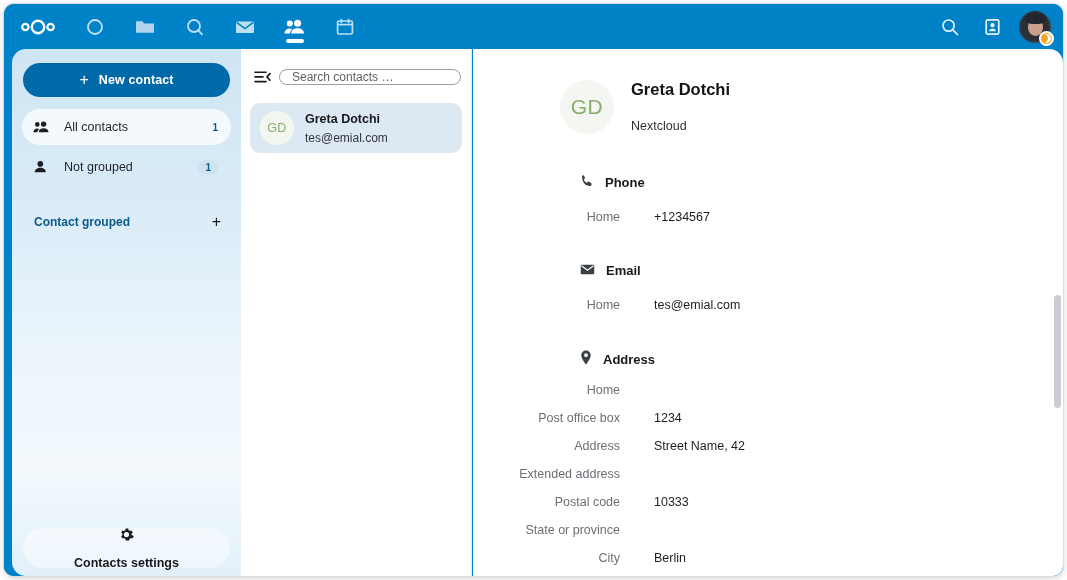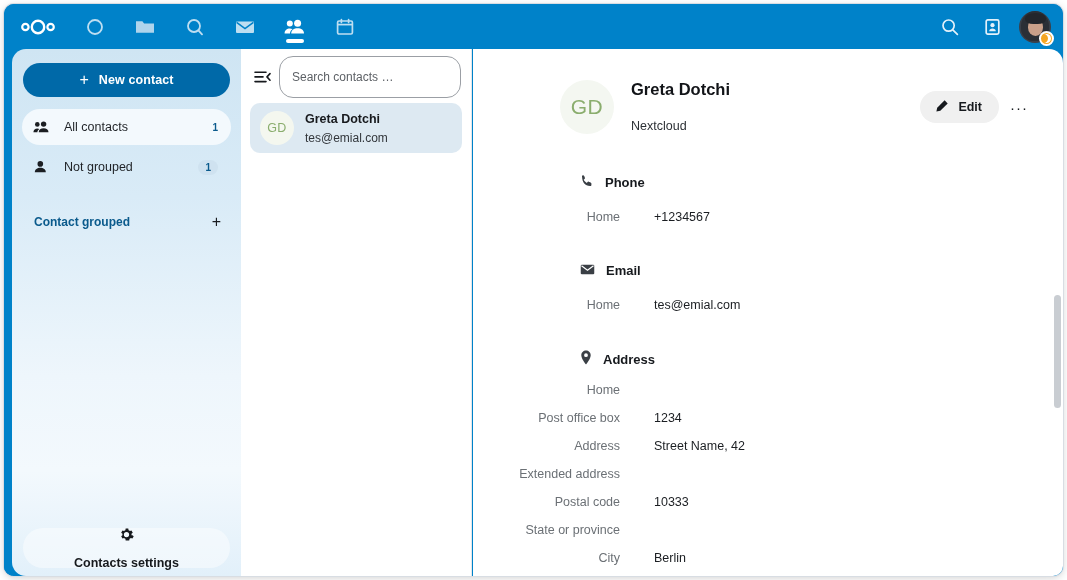--- a/index.html
+++ b/index.html
@@ -244,21 +244,21 @@
     padding: 0 1px;
   }
   .collapse-btn {
     width: 22px; height: 24px;
     display: flex; align-items: center; justify-content: center;
     cursor: pointer;
     flex: none;
   }
   .search-box {
     flex: 1;
-    height: 42px;
+    height: 16px;
     border: 1.6px solid #9b9fa5;
     border-radius: 14px;
     background: #fff;
     padding: 0 12px;
     font-size: 12px;
     color: #32363b;
     font-family: "Liberation Sans", sans-serif;
     outline: none;
   }
   .search-box::placeholder { color: #5d6166; }
@@ -598,31 +598,20 @@
 
     <div class="details">
       <div class="details-scroll">
 
         <div class="detail-header">
           <div class="big-avatar">GD</div>
           <div class="detail-title-block">
             <div class="detail-name">Greta Dotchi</div>
             <div class="detail-org">Nextcloud</div>
           </div>
-          <div class="detail-actions">
-            <div class="edit-btn">
-              <span>
-                <svg width="14" height="14" viewBox="0 0 14 14">
-                  <path d="M9.6 1.3l3.1 3.1-7.4 7.4-3.9.8.8-3.9z" fill="#16191d"></path>
-                </svg>
-              </span>
-              <span>Edit</span>
-            </div>
-            <div class="more-btn">···</div>
-          </div>
         </div>
 
         <div class="section">
           <div class="section-title-row">
             <span>
               <svg width="14" height="14" viewBox="0 0 14 14">
                 <path d="M3.1 1.2c.5 0 .9.3 1.1.8l.7 1.8c.2.5 0 1-.4 1.3l-.8.6c.7 1.4 1.8 2.5 3.2 3.2l.6-.8c.3-.4.8-.6 1.3-.4l1.8.7c.5.2.8.6.8 1.1v1.5c0 .7-.6 1.2-1.3 1.1C4.9 11.5 2.5 9 2 2.5c-.1-.7.4-1.3 1.1-1.3z" fill="#3a3f45"></path>
               </svg>
             </span>
             <span class="section-title">Phone</span>

